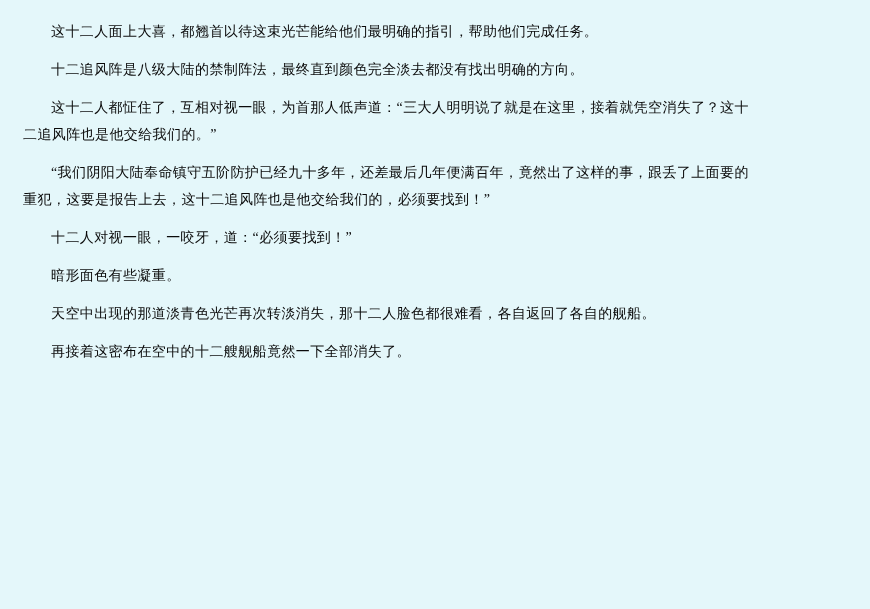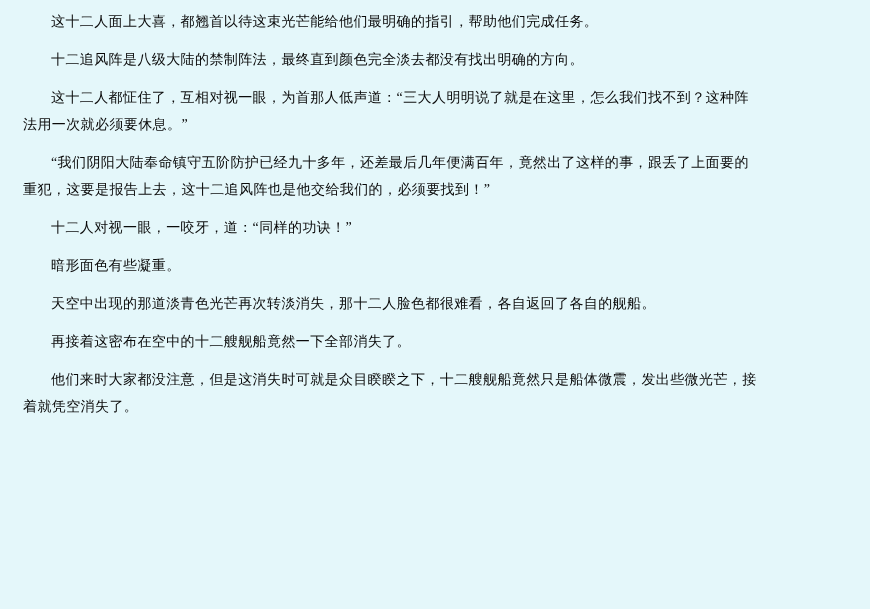--- a/index.html
+++ b/index.html
@@ -9,41 +9,40 @@
   body {
     width: 870px;
     height: 609px;
     overflow: hidden;
     background: var(--background, #e4f7fa);
   }
   .novel-content {
     box-sizing: border-box;
     width: 774px;
     height: 609px;
-    padding: 8px 11px 0 23px;
+    padding: 18px 11px 0 23px;
     overflow: hidden;
   }
   .novel-content p {
     margin: 0 0 11px 0;
     font-family: "Liberation Serif", "DejaVu Serif", serif;
     font-size: 14px;
     line-height: 27px;
     letter-spacing: 0.4px;
     color: var(--text_color, #0a0a0a);
     text-indent: 2em;
     text-align: left;
     word-break: break-all;
   }
 </style>
 </head>
 <body style="--background: #e4f7fa; --text_color: #0a0a0a;">
 
 <div class="novel-content">
   <p>这十二人面上大喜，都翘首以待这束光芒能给他们最明确的指引，帮助他们完成任务。</p>
   <p>十二追风阵是八级大陆的禁制阵法，最终直到颜色完全淡去都没有找出明确的方向。</p>
-  <p>这十二人都怔住了，互相对视一眼，为首那人低声道：“三大人明明说了就是在这里，怎么我们找不到？这种阵法用一次就必须要休息。”</p>
+  <p>这十二人都怔住了，互相对视一眼，为首那人低声道：“三大人明明说了就是在这里，接着就凭空消失了？这十二追风阵也是他交给我们的。”</p>
   <p>“我们阴阳大陆奉命镇守五阶防护已经九十多年，还差最后几年便满百年，竟然出了这样的事，跟丢了上面要的重犯，这要是报告上去，这十二追风阵也是他交给我们的，必须要找到！”</p>
-  <p>十二人对视一眼，一咬牙，道：“同样的功诀！”</p>
+  <p>十二人对视一眼，一咬牙，道：“必须要找到！”</p>
   <p>暗形面色有些凝重。</p>
   <p>天空中出现的那道淡青色光芒再次转淡消失，那十二人脸色都很难看，各自返回了各自的舰船。</p>
   <p>再接着这密布在空中的十二艘舰船竟然一下全部消失了。</p>
-  <p>他们来时大家都没注意，但是这消失时可就是众目睽睽之下，十二艘舰船竟然只是船体微震，发出些微光芒，接着就凭空消失了。</p>
 </div>
 
 </body></html>

